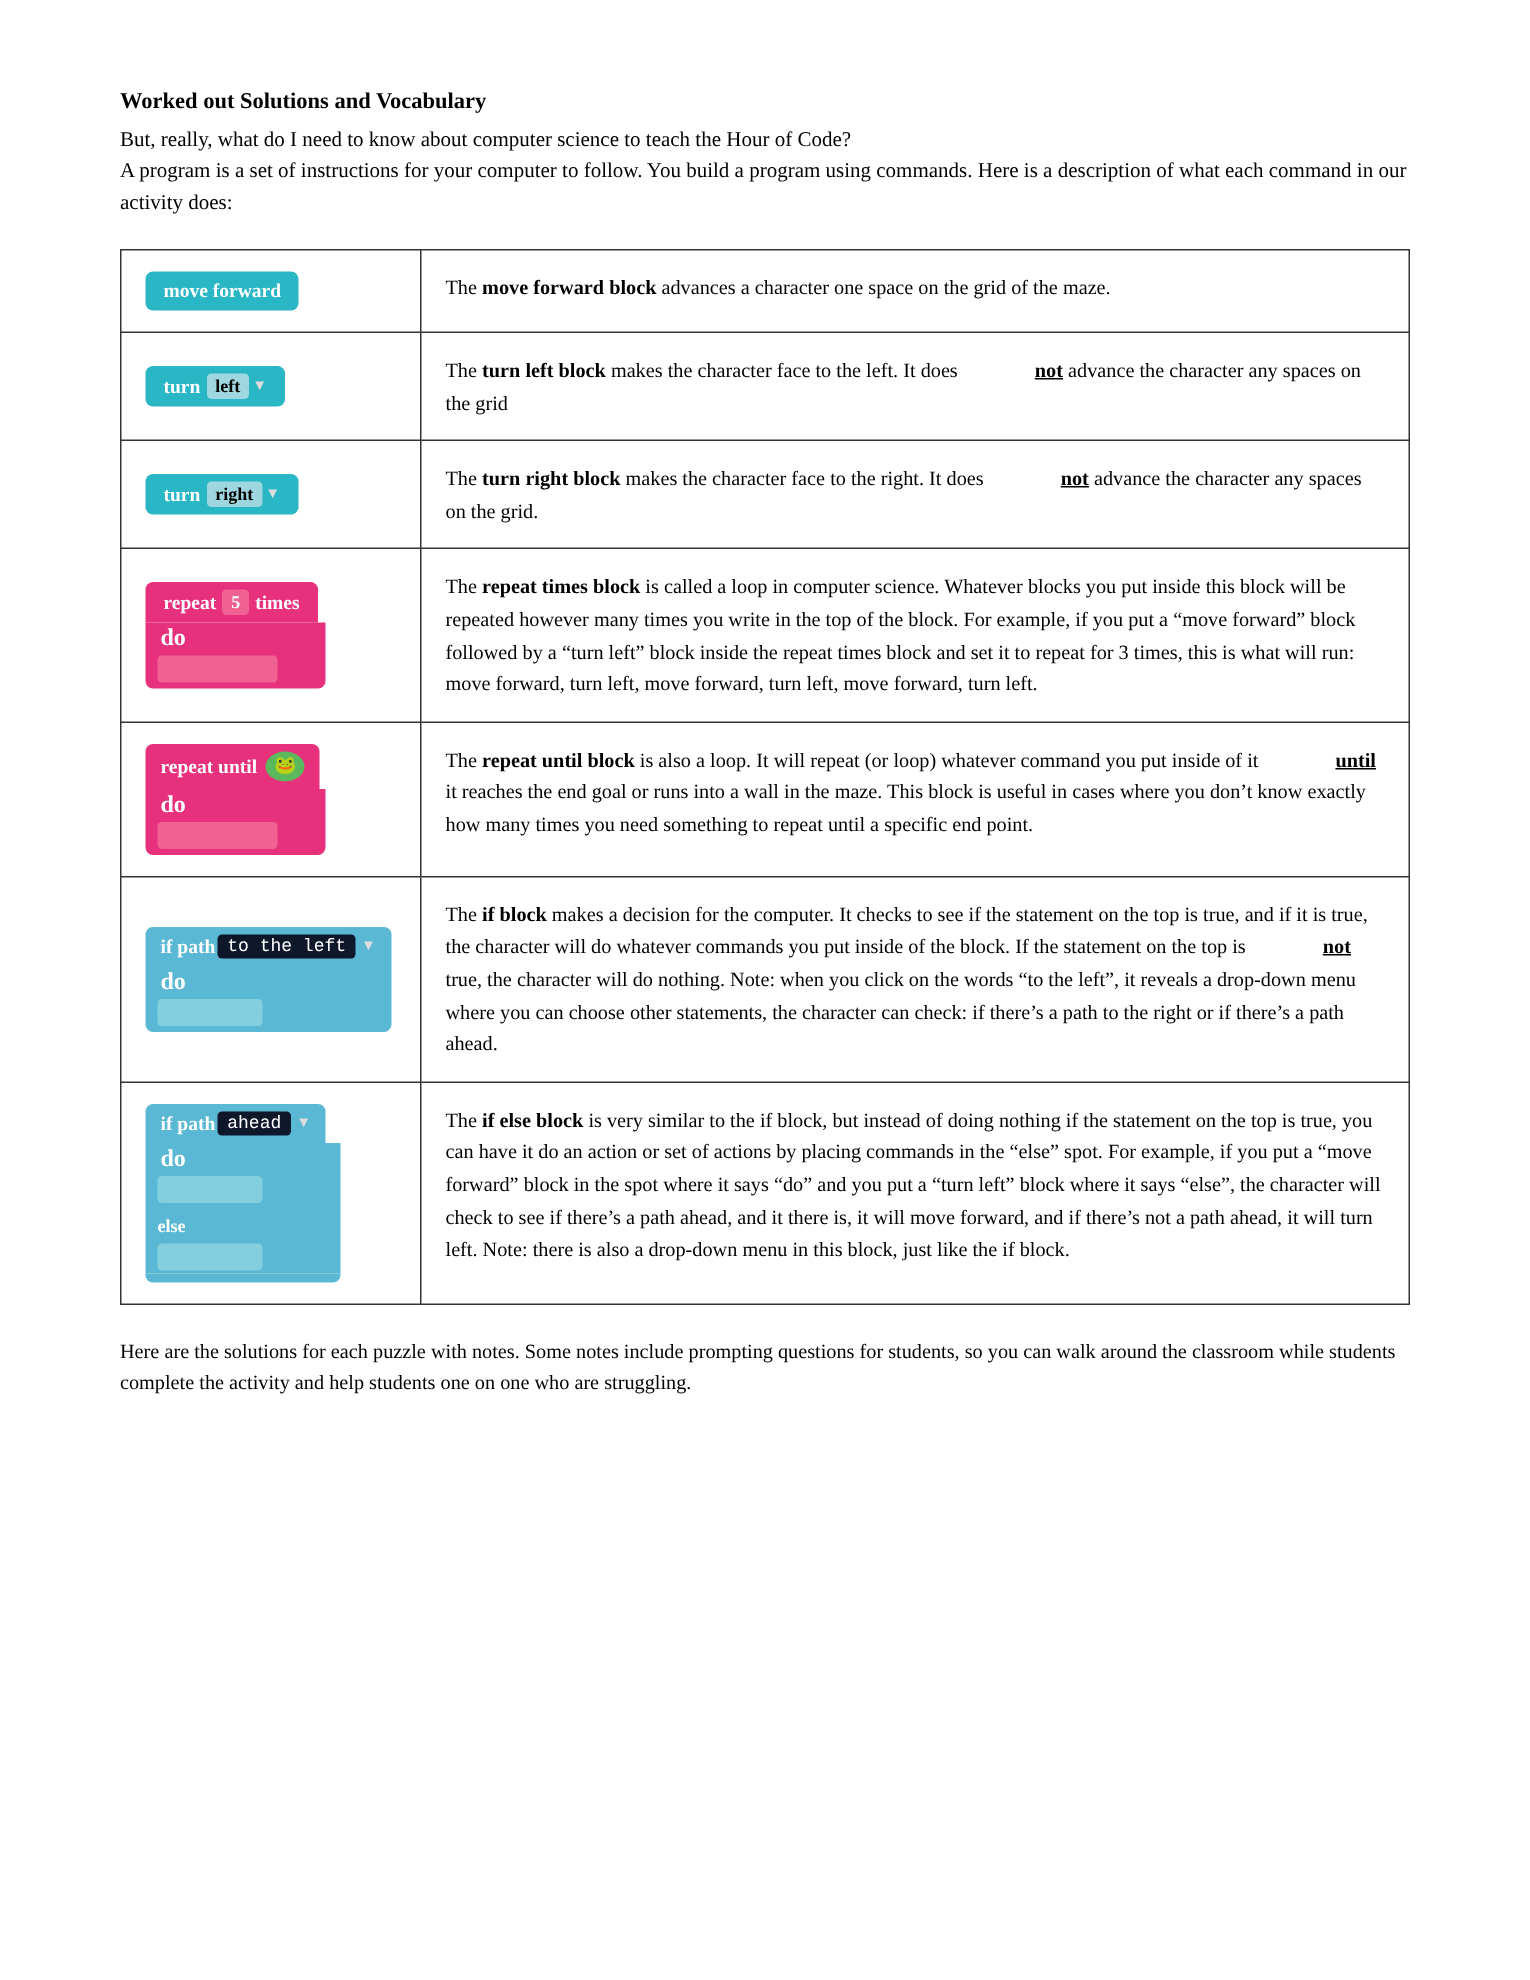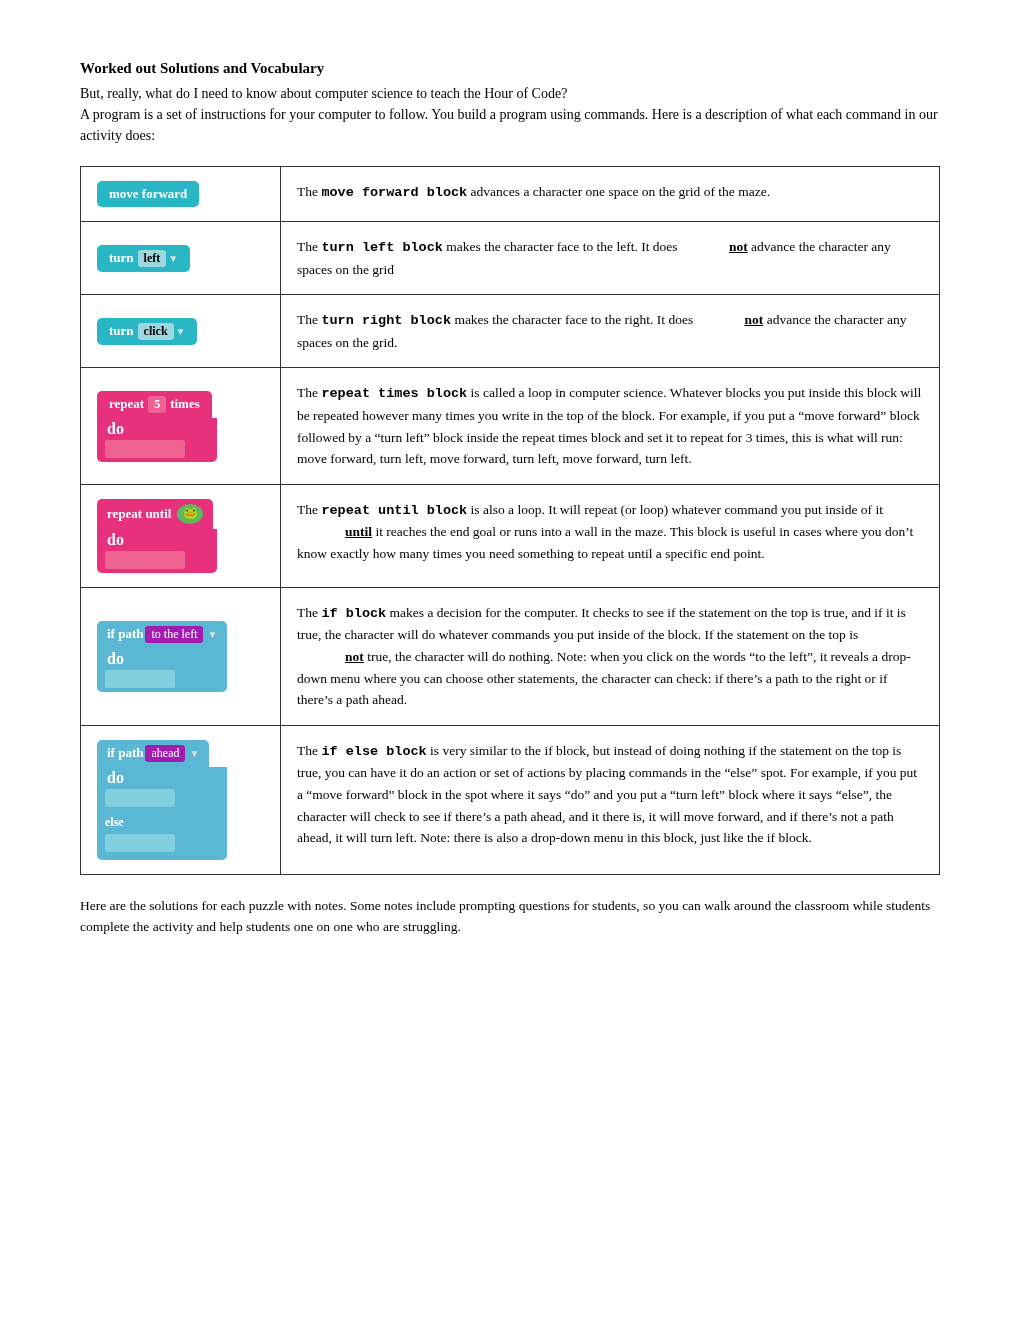--- a/index.html
+++ b/index.html
@@ -68,28 +68,29 @@
       background: #f06292;
       color: #fff;
       border-radius: 3px;
       padding: 1px 6px;
       font-size: 12px;
       font-weight: bold;
       margin-left: 4px;
       margin-right: 4px;
     }
     .inline-label-blue {
-      background: #a21caf;
+      background: #0f172a;
       color: #fff;
       border-radius: 3px;
       padding: 1px 6px;
       font-size: 12px;
       font-weight: normal;
       margin-left: 2px;
       margin-right: 2px;
+      font-family: Liberation Mono, monospace;
     }
     .dropdown-arrow {
       font-size: 10px;
       margin-left: 2px;
       color: #ddd;
     }
 
     
     .repeat-block {
       display: inline-block;
@@ -198,21 +199,21 @@
       width: 26px;
       height: 20px;
       background: #5cb85c;
       border-radius: 50%;
       display: inline-flex;
       align-items: center;
       justify-content: center;
       margin-left: 6px;
       font-size: 12px;
     }
-    .code-bold { font-weight: bold; font-family: Liberation Mono, monospace; }
+    .code-bold { font-weight: bold; font-family: Liberation Serif, serif; }
     .not-underline { text-decoration: underline; font-weight: bold; margin-left: 48px; }
 
     .footer-text {
       font-size: 13.5px;
       line-height: 1.6;
     }
   </style>
 </head>
 <body>
 
@@ -242,21 +243,21 @@
       </span>
     </td>
     <td class="desc-cell">
       The <span class="code-bold">turn left block</span> makes the character face to the left. It does <span class="not-underline">not</span> advance the character any spaces on the grid
     </td>
   </tr>
 
   <tr>
     <td class="block-cell">
       <span class="block-btn btn-teal">
-        turn <span class="inline-label">click</span>
+        turn <span class="inline-label">right</span>
         <span class="dropdown-arrow">▼</span>
       </span>
     </td>
     <td class="desc-cell">
       The <span class="code-bold">turn right block</span> makes the character face to the right. It does <span class="not-underline">not</span> advance the character any spaces on the grid.
     </td>
   </tr>
 
   <tr>
     <td class="block-cell">

